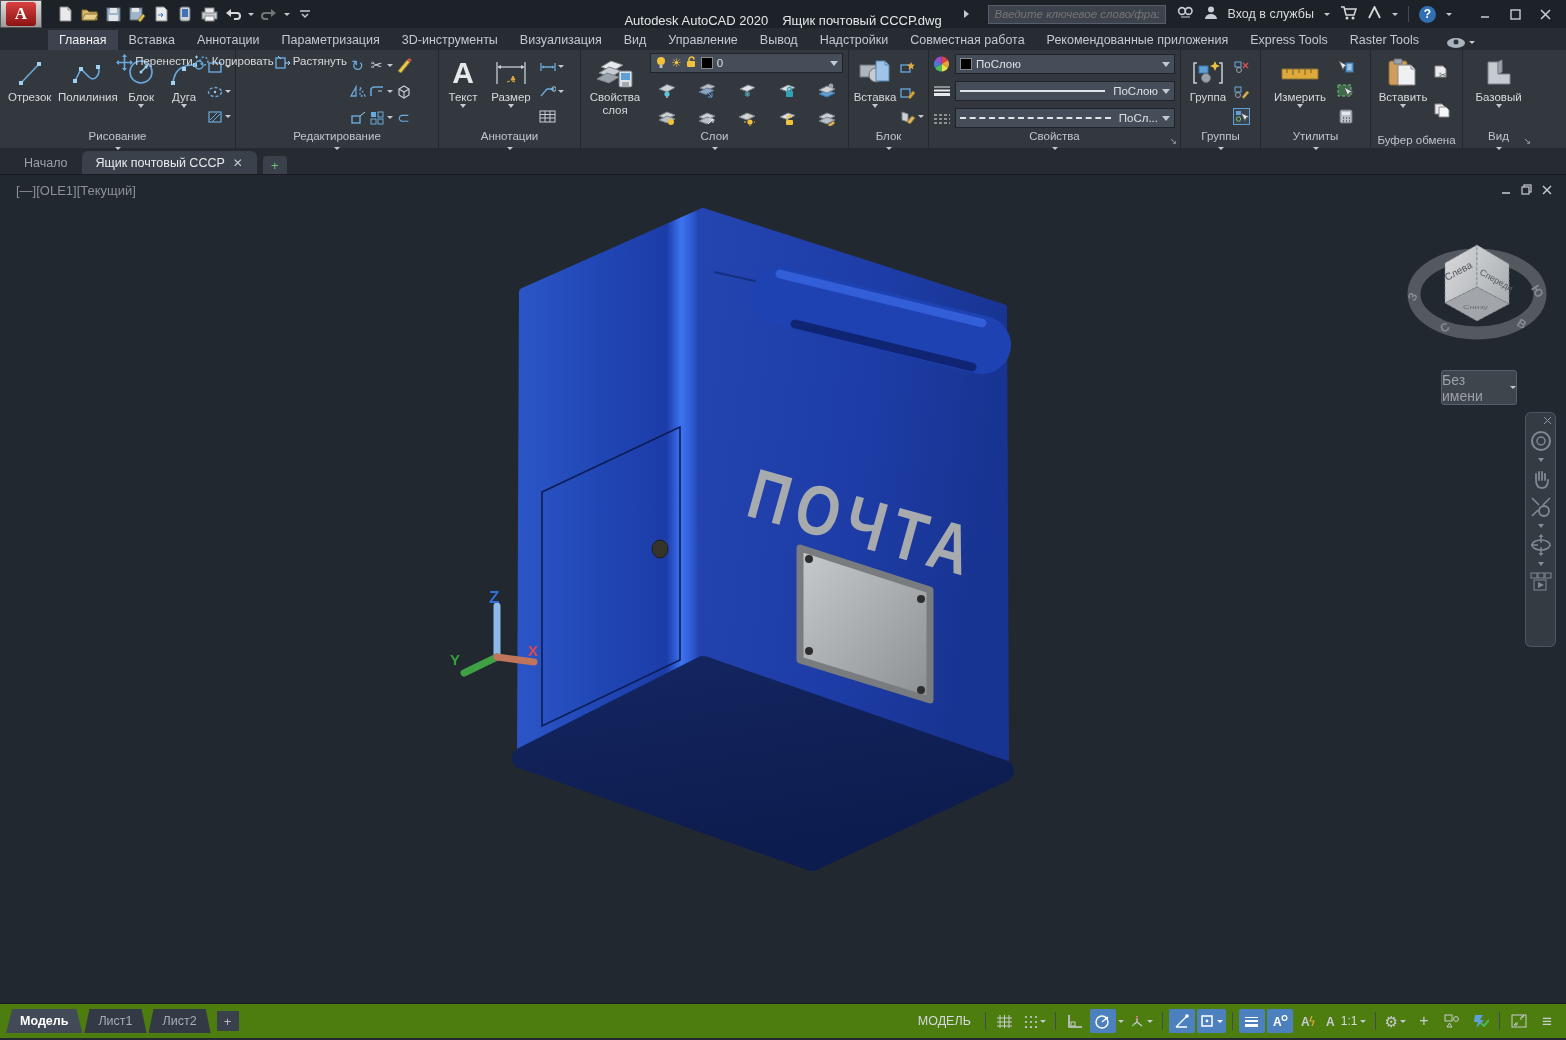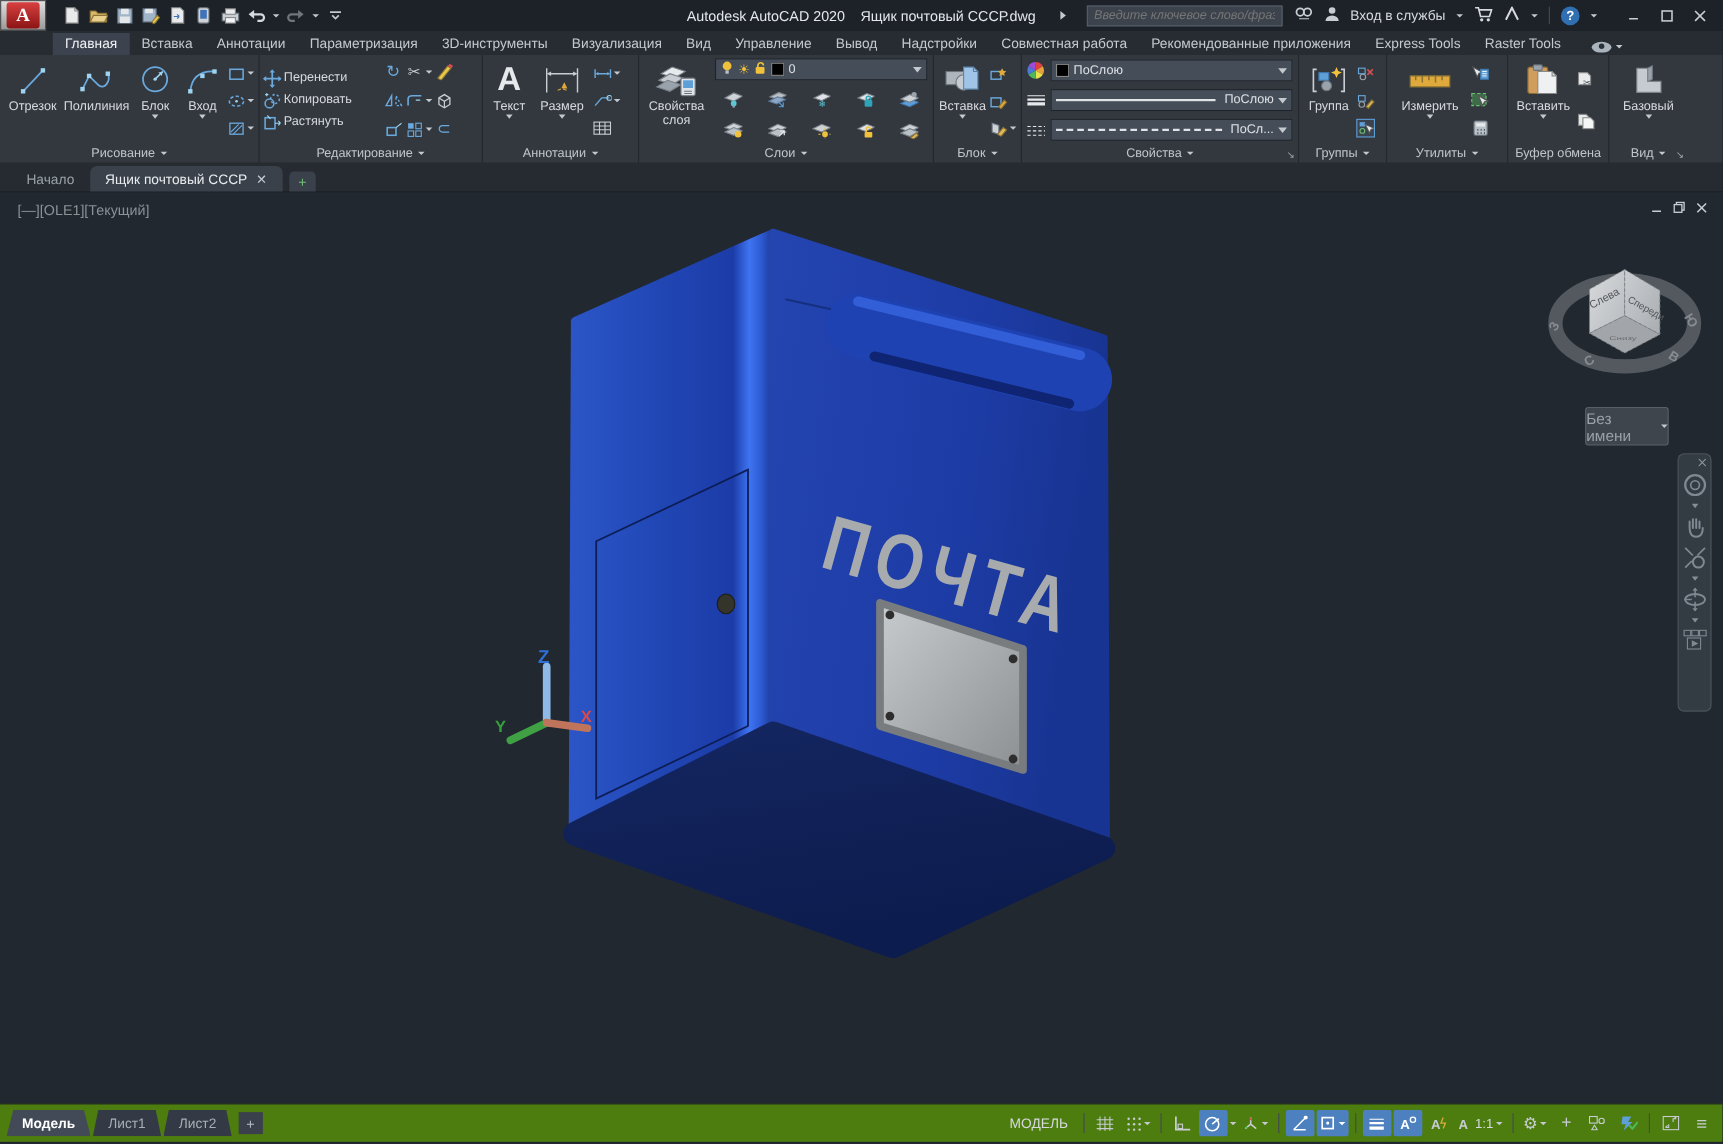--- a/index.html
+++ b/index.html
@@ -7,38 +7,38 @@
               font-family:"Liberation Sans", sans-serif; -webkit-font-smoothing:antialiased; }
 
   
   #titlebar { height:28px; background:#1d2228; display:flex; align-items:center; color:#d6dade; position:relative; }
   #appbtn { width:42px; height:28px; background:linear-gradient(#e0e0e0,#9a9a9a); border:1px solid #555;
             display:flex; align-items:center; justify-content:center; }
   #appbtn .amark { width:30px; height:24px; background:linear-gradient(#d84040,#8c1414); border-radius:3px;
             color:#fff; font-weight:bold; font-size:17px; display:flex; align-items:center; justify-content:center; font-family:"Liberation Serif",serif; }
   .qat { display:flex; align-items:center; gap:6px; margin-left:14px; }
   .qat .qi { width:18px; height:18px; display:flex; align-items:center; justify-content:center; }
-  .titletext { position:absolute; left:50%; transform:translateX(-50%); top:0; height:28px; display:flex; align-items:center; gap:14px; font-size:13px; color:#e3e7ec; white-space:nowrap; }
+  .titletext { position:absolute; left:50%; transform:translateX(-50%); top:0; height:28px; display:flex; align-items:flex-end; gap:14px; font-size:13px; color:#e3e7ec; white-space:nowrap; }
   #searchbox { display:flex; align-items:center; background:#3c434c; border:1px solid #565e68; height:19px; width:178px; margin-left:8px; padding:0 6px; }
   #searchbox input { background:transparent; border:none; outline:none; color:#aeb5bd; font-style:italic; font-size:11.5px; width:100%; }
   .tb-right { margin-left:auto; display:flex; align-items:center; gap:10px; padding-right:8px; font-size:12.5px; }
   .winbtns { display:flex; gap:4px; margin-left:10px; }
   .winbtn { width:26px; height:20px; display:flex; align-items:center; justify-content:center; }
 
   
   #ribbontabs { height:22px; background:#272c33; display:flex; align-items:flex-end; padding-left:48px; }
   .rtab { padding:3px 11px; font-size:12.5px; color:#c3c9cf; cursor:default; white-space:nowrap;text-align:right; }
   .rtab.active { background:#3c434e; color:#f0f2f4; }
   .cloudbtn { margin-left:10px; display:flex; align-items:center; gap:3px; padding:2px 6px; }
 
   
   #ribbon { height:98px; background:#33383f; display:flex; }
   .panel { display:flex; flex-direction:column; border-right:1px solid #23272d; }
   .pbody { flex:1; display:flex; padding:2px 3px 0 3px; }
-  .ptitle { height:17px; display:flex; align-items:center; justify-content:center; gap:5px; font-size:11.5px; color:#bfc5cc; position:relative; }
+  .ptitle { height:17px; display:flex; align-items:center; justify-content:center; gap:5px; font-size:11.5px; color:#bfc5cc; position:relative;flex-direction:column; }
   .bigbtn { display:flex; flex-direction:column; align-items:center; justify-content:flex-start; padding-top:3px; border-radius:2px; }
   .bicon { height:36px; display:flex; align-items:center; justify-content:center; }
   .blabel { font-size:11.5px; color:#d6dade; text-align:center; line-height:1.15; }
   .caret { width:0; height:0; border-left:3.5px solid transparent; border-right:3.5px solid transparent; border-top:4px solid #c3c9cf; }
   .caret.s { border-left-width:3px; border-right-width:3px; border-top-width:3.5px; }
   .smcol { display:flex; flex-direction:column; justify-content:space-around; padding:2px 1px; }
   .smrow { display:flex; align-items:center; gap:2px; height:20px; }
   .sicon16 { width:17px; height:17px; display:flex; align-items:center; justify-content:center; }
   .launcher { position:absolute; right:3px; bottom:2px; font-size:9px; color:#9aa1a9; }
 
@@ -273,21 +273,21 @@
       </div>
       <div class="bigbtn" style="width:44px">
         <div class="bicon">
             <svg width="32" height="32">
               <path d="M5,26 Q7,7 27,8" fill="none" stroke="#6aa9dd" stroke-width="1.6"></path>
               <rect x="3" y="24" width="4" height="4" fill="#9fd3f0"></rect>
               <rect x="25" y="6" width="4" height="4" fill="#9fd3f0"></rect>
               <rect x="14" y="10" width="4" height="4" fill="#9fd3f0"></rect>
             </svg>
           </div>
-        <div class="blabel">Вход</div>
+        <div class="blabel">Дуга</div>
         <div class="caret"></div>
       </div>
       <div class="smcol">
         <div class="smrow">
             <span class="sicon16">
               <svg width="16" height="14">
                 <rect x="2" y="3" width="12" height="9" fill="none" stroke="#6aa9dd" stroke-width="1.4"></rect>
               </svg>
             </span>
             <span class="caret s"></span>
@@ -313,21 +313,21 @@
       </div>
     </div>
     <div class="ptitle">
         <span>Рисование</span>
         <span class="caret s"></span>
       </div>
   </div>
 
   <div class="panel" style="width:203px">
     <div class="pbody" style="gap:2px">
-      <div style="display:flex;flex-direction:column;justify-content:center;width:108px">
+      <div style="display:flex;flex-direction:row;justify-content:flex-end;width:108px">
         <div class="smrow">
             <span class="sicon16">
               <svg width="17" height="17">
                 <path d="M8.5,1 L8.5,16 M1,8.5 L16,8.5" stroke="#6aa9dd" stroke-width="1.6"></path>
                 <path d="M8.5,0 l-2.5,3 h5 z M8.5,17 l-2.5,-3 h5 z M0,8.5 l3,-2.5 v5 z M17,8.5 l-3,-2.5 v5 z" fill="#6aa9dd"></path>
               </svg>
             </span>
             <span class="blabel">Перенести</span>
           </div>
         <div class="smrow">

